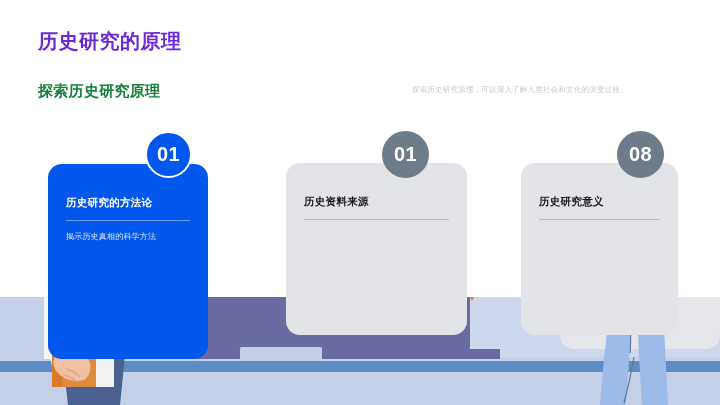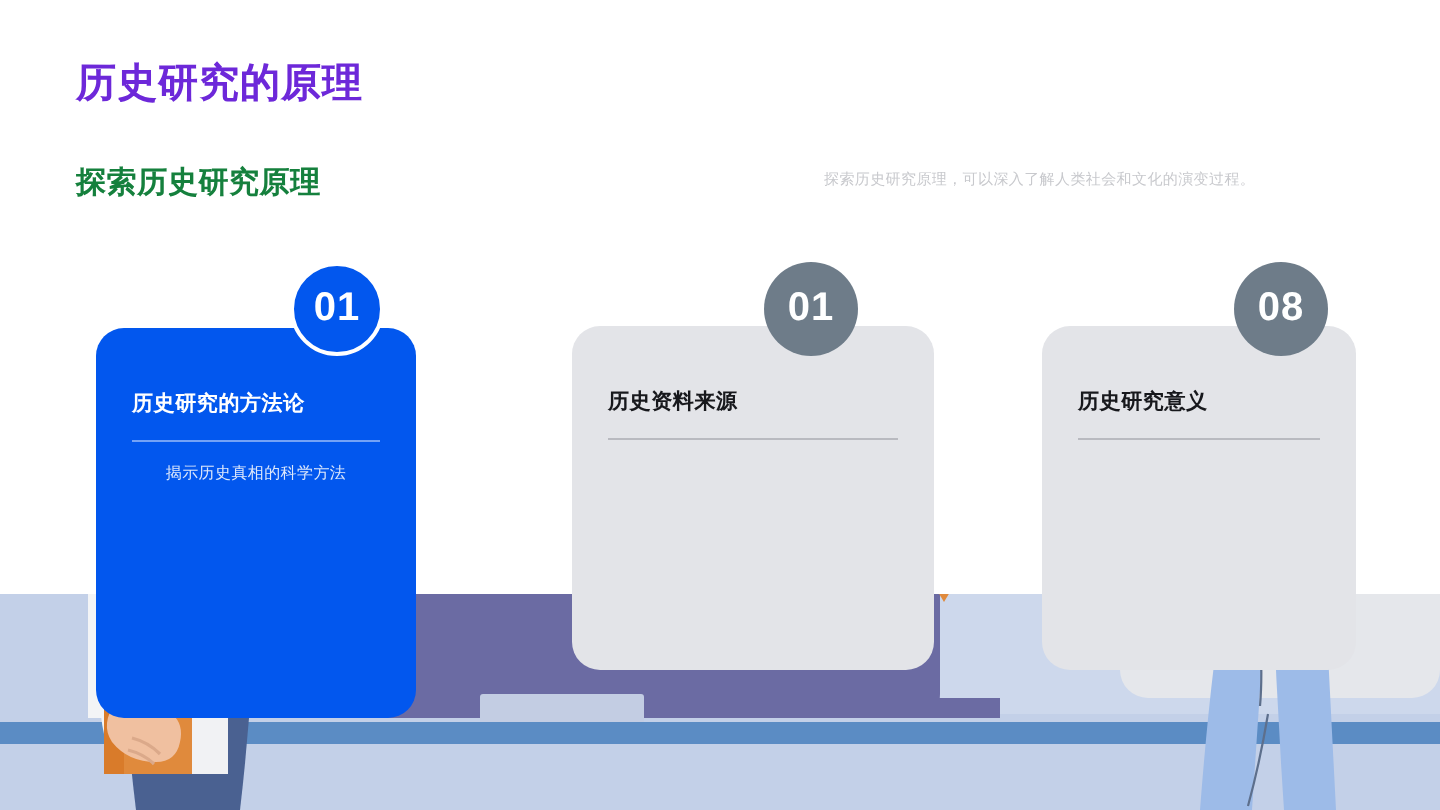--- a/index.html
+++ b/index.html
@@ -97,21 +97,21 @@
   }
   .card-1 .card-rule { background:rgba(255,255,255,0.45); }
   .card-2 .card-rule, .card-3 .card-rule { background:#b9bac0; }
 
   .card-desc {
     margin-top:10px;
     font-size:8px;
     letter-spacing:0.2px;
     line-height:1.4;
   }
-  .card-1 .card-desc { color:#dce7fb;text-align:center; }
+  .card-1 .card-desc { color:#dce7fb; }
   .card-2 .card-desc, .card-3 .card-desc { color:#3b3d45; }
 
   
   .badge {
     position:absolute;
     width:47px; height:47px;
     border-radius:50%;
     display:flex;
     align-items:center;
     justify-content:center;

